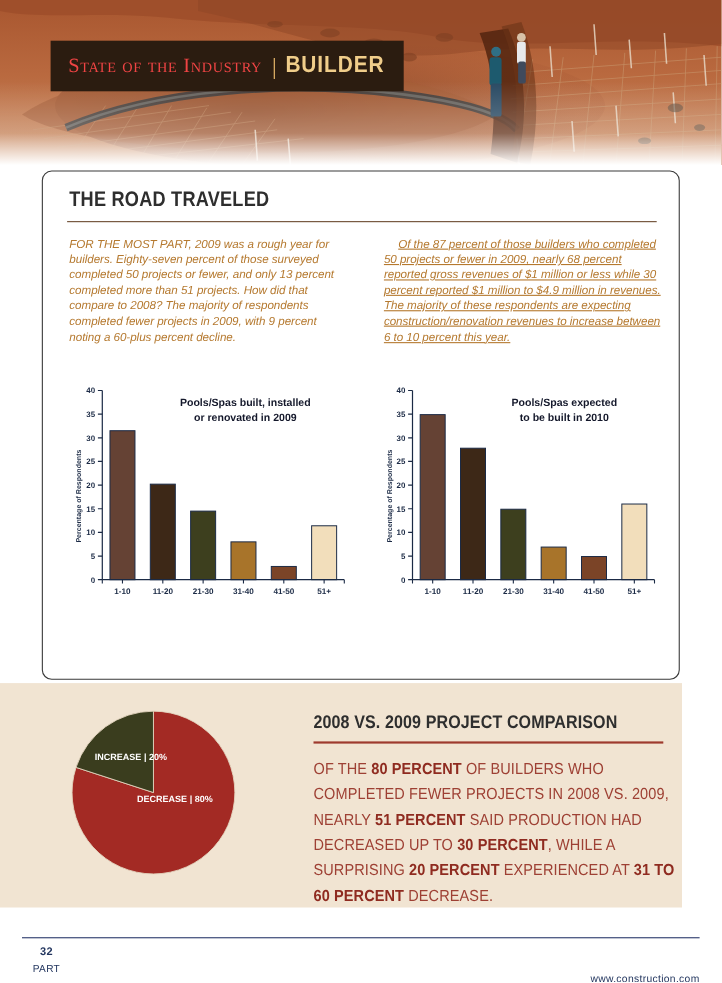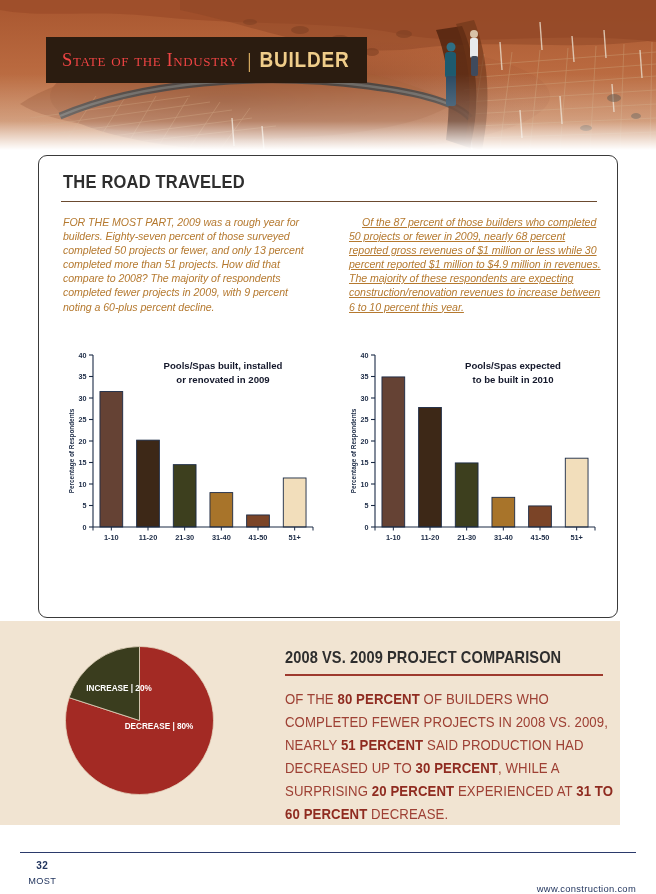--- a/index.html
+++ b/index.html
@@ -436,18 +436,18 @@
     <div class="panel-rule"></div>
     <div class="panel-body" id="panel-body">OF THE <b>80 PERCENT</b> OF BUILDERS WHO COMPLETED FEWER PROJECTS IN 2008 VS. 2009, NEARLY <b>51 PERCENT</b> SAID PRODUCTION HAD DECREASED UP TO <b>30 PERCENT</b>, WHILE A SURPRISING <b>20 PERCENT</b> EXPERIENCED AT <b>31 TO 60 PERCENT</b> DECREASE.</div>
   </div>
 
 </div>
 
 <div class="footer-rule"></div>
 <div class="footer">
   <div class="footer-left">
     <span class="footer-page">32</span>
-    <span>MOST</span>
+    <span>PART</span>
     <span class="footer-fish">➞</span>
     <span>MAY 2009</span>
   </div>
   <div class="footer-right">www.construction.com</div>
 </div>
 
 </body></html>

